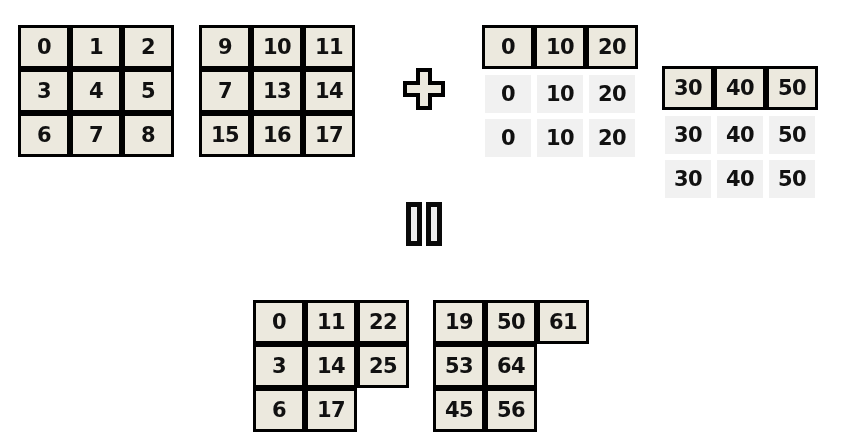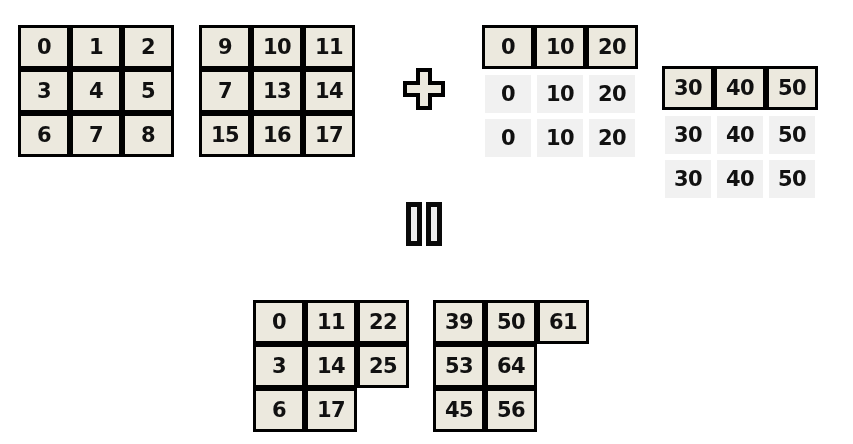--- a/index.html
+++ b/index.html
@@ -220,21 +220,21 @@
       <div class="cell">25</div>
     </div>
     <div class="row">
       <div class="cell">6</div>
       <div class="cell">17</div>
     </div>
   </div>
 
   <div class="grid" style="left:433px; top:300px;">
     <div class="row">
-      <div class="cell">39</div>
+      <div class="cell">19</div>
       <div class="cell">50</div>
       <div class="cell">61</div>
     </div>
     <div class="row">
       <div class="cell">53</div>
       <div class="cell">64</div>
     </div>
     <div class="row">
       <div class="cell">45</div>
       <div class="cell">56</div>

